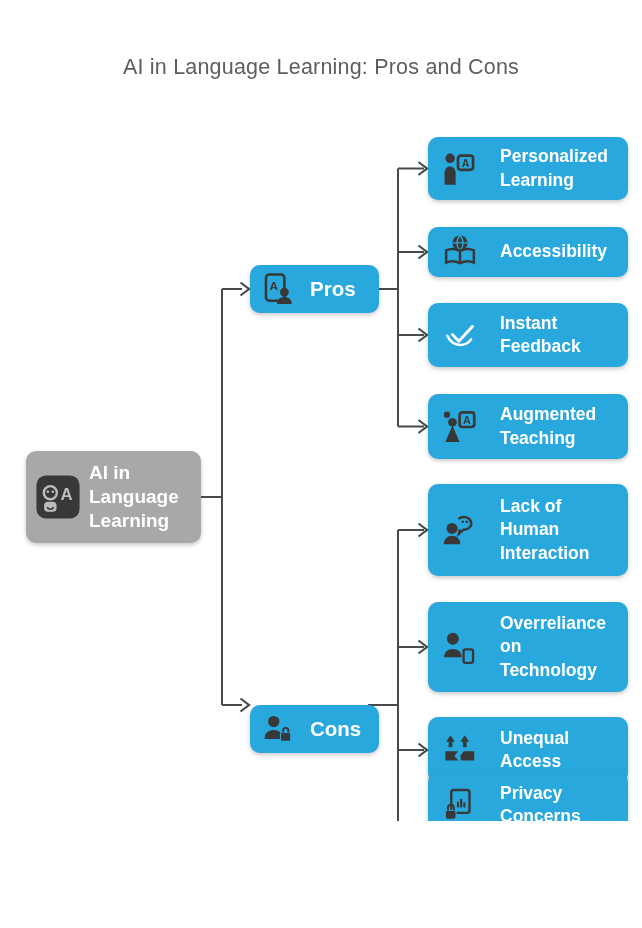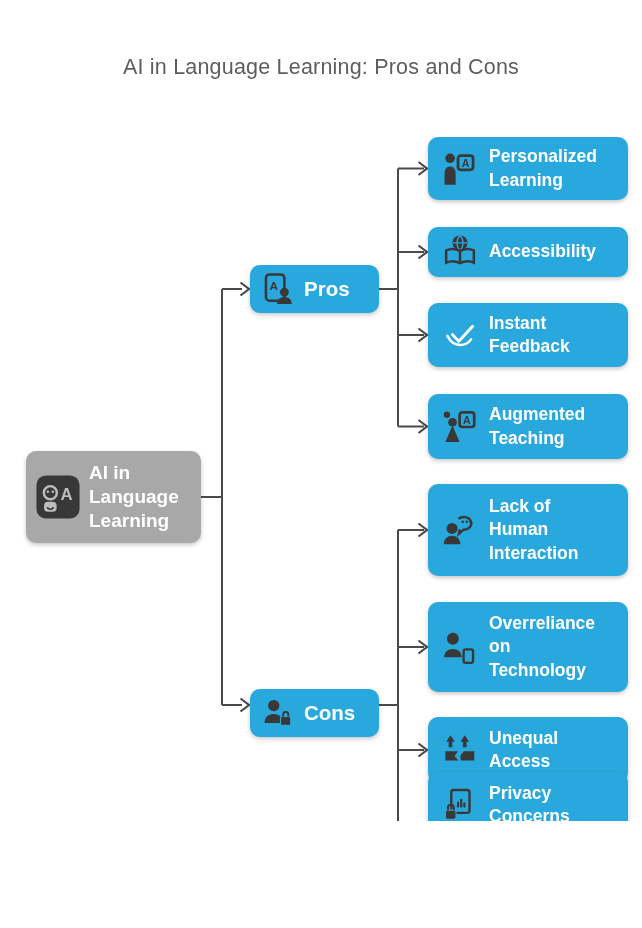--- a/index.html
+++ b/index.html
@@ -24,23 +24,23 @@
     border-radius:10px;color:var(--node-text);font-weight:bold;
     box-shadow:0 2px 4px rgba(0,0,0,.22);
   }
   .blue{background:var(--node-blue);}
   .root{
     left:26px;top:451px;width:166px;height:92px;background:var(--root-gray);
     padding-left:9px;font-size:19px;line-height:24px;
   }
   .root .label{max-width:96px;margin-left:8px;}
   .branch{left:250px;width:118px;height:48px;padding-left:11px;font-size:20.5px;}
-  .branch .label{margin-left:9px;}
+  .branch .label{margin-left:15px;}
   .leaf{left:428px;width:187px;padding-left:13px;font-size:17.5px;line-height:23.5px;}
-  .leaf .label{max-width:112px;margin-left:10px;}
+  .leaf .label{max-width:112px;margin-left:21px;}
   .icon{display:inline-flex;flex:0 0 auto;color:var(--icon-dark);}
   .icon svg{display:block;}
   .icon-white{color:#fff;}
   .icon text{font-family:"Liberation Sans",sans-serif;font-weight:bold;}
 </style>
 </head>
 <body>
 
 <div class="canvas">
 
@@ -86,21 +86,21 @@
       <svg width="34" height="34" viewBox="0 0 48 48">
         <rect x="7" y="3.5" width="26" height="37" rx="5" fill="none" stroke="currentColor" stroke-width="3.6"></rect>
         <text x="18" y="25" text-anchor="middle" font-size="16.5" fill="currentColor">A</text>
         <circle cx="33" cy="28.5" r="6.2" fill="currentColor"></circle>
         <path d="M22.5 45 c0-6.2 4.7-9.8 10.5-9.8 s10.5 3.6 10.5 9.8 z" fill="currentColor"></path>
       </svg>
     </span>
     <span class="label">Pros</span>
   </div>
 
-  <div class="node branch blue" style="top:689px">
+  <div class="node branch blue" style="top:705px">
     <span class="icon">
       <svg width="34" height="34" viewBox="0 0 48 48">
         <circle cx="18" cy="13.5" r="8" fill="currentColor"></circle>
         <path d="M5 38 c0-8 5.8-12.5 13-12.5 s13 4.5 13 12.5 z" fill="currentColor"></path>
         <rect x="27.5" y="29" width="14.5" height="12.5" rx="2.5" fill="currentColor" stroke="var(--node-blue,#29A8DD)" stroke-width="1.6"></rect>
         <path d="M31.3 29 v-3 a3.6 3.6 0 0 1 7.2 0 v3" fill="none" stroke="currentColor" stroke-width="2.6"></path>
       </svg>
     </span>
     <span class="label">Cons</span>
   </div>

